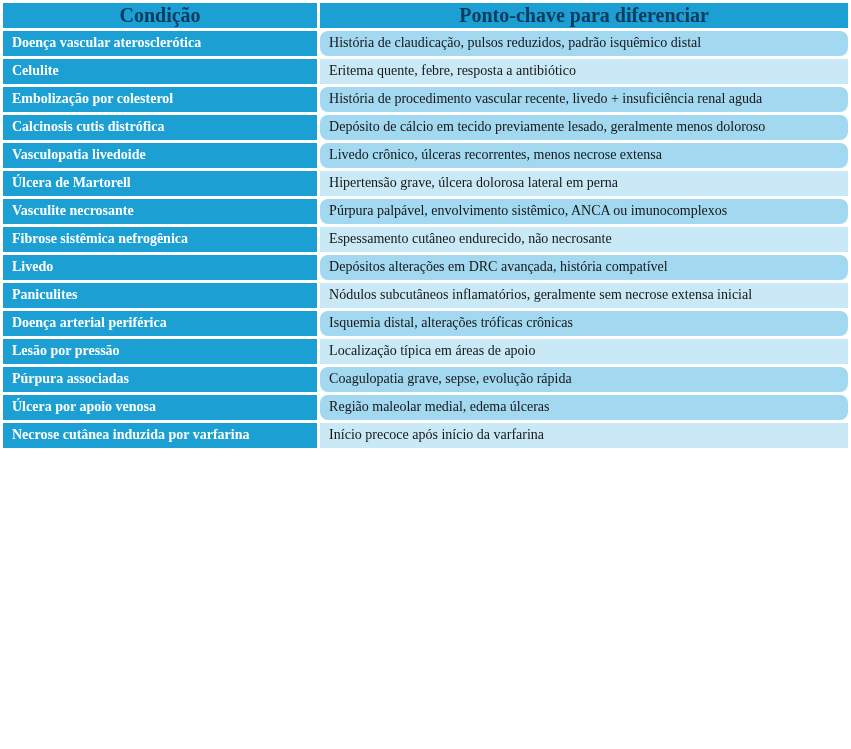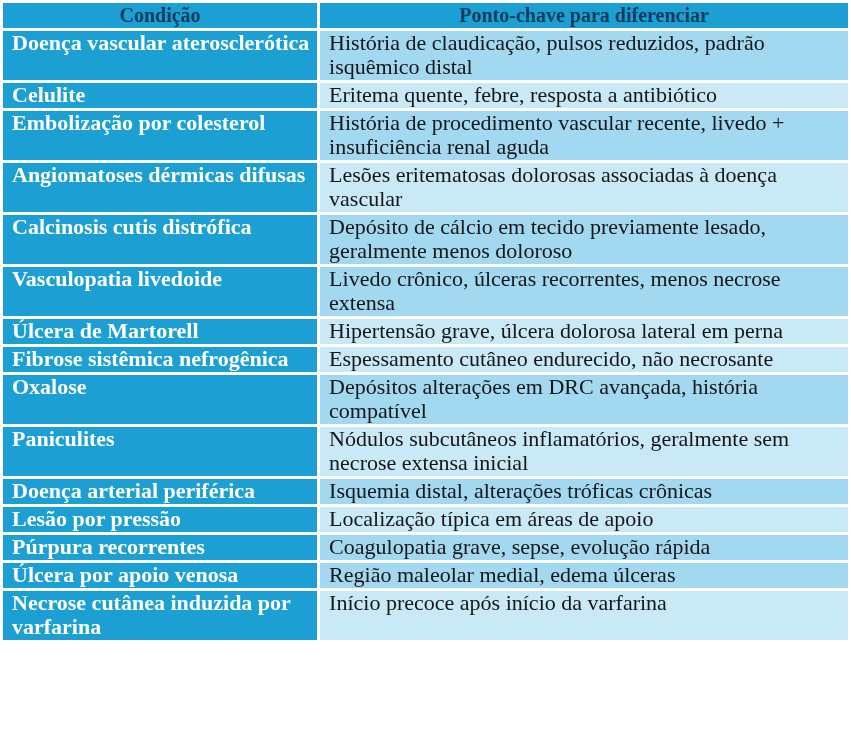--- a/index.html
+++ b/index.html
@@ -29,35 +29,35 @@
     color: var(--header-text);
     font-weight: bold;
     font-size: 20px;
     line-height: 23px;
     text-align: center;
     padding: 1px 4px;
     vertical-align: middle;
   }
   td {
     vertical-align: top;
-    font-size: 22px;
+    font-size: 14px;
     line-height: 24px;
     overflow: hidden;
   }
   td.cond {
     background: var(--base-blue);
     color: var(--condition-text);
     font-weight: bold;
     padding: 0px 6px 1px 9px;
   }
   td.keyp {
     color: var(--keypoint-text);
     padding: 0px 6px 1px 9px;
   }
-  tr.shade-a td.keyp { background: var(--row-medium); }
+  tr.shade-a td.keyp { background: var(--row-medium); border-radius: 8px; }
   tr.shade-b td.keyp { background: var(--row-light); }
 </style>
 </head>
 <body>
 
 <div class="canvas" style="--bg: #ffffff; --base-blue: #1ca0d4; --row-medium: #a2d8f0; --row-light: #cae9f7; --header-text: #0a3c60; --condition-text: #ffffff; --keypoint-text: #161616;">
   <table class="diff-table">
     <colgroup>
       <col class="c-cond">
       <col class="c-key">
@@ -74,58 +74,58 @@
     <td class="keyp">História de claudicação, pulsos reduzidos, padrão isquêmico distal</td>
   </tr>
         <tr class="shade-b">
     <td class="cond">Celulite</td>
     <td class="keyp">Eritema quente, febre, resposta a antibiótico</td>
   </tr>
         <tr class="shade-a">
     <td class="cond">Embolização por colesterol</td>
     <td class="keyp">História de procedimento vascular recente, livedo + insuficiência renal aguda</td>
   </tr>
-        <tr class="shade-b">
-    <td class="cond">Angiomatoses dérmicas difusas</td>
-    <td class="keyp">Lesões eritematosas dolorosas associadas à doença vascular</td>
-  </tr>
         <tr class="shade-a">
     <td class="cond">Calcinosis cutis distrófica</td>
     <td class="keyp">Depósito de cálcio em tecido previamente lesado, geralmente menos doloroso</td>
   </tr>
         <tr class="shade-a">
     <td class="cond">Vasculopatia livedoide</td>
     <td class="keyp">Livedo crônico, úlceras recorrentes, menos necrose extensa</td>
   </tr>
         <tr class="shade-b">
     <td class="cond">Úlcera de Martorell</td>
     <td class="keyp">Hipertensão grave, úlcera dolorosa lateral em perna</td>
   </tr>
+        <tr class="shade-a">
+    <td class="cond">Vasculite necrosante</td>
+    <td class="keyp">Púrpura palpável, envolvimento sistêmico, ANCA ou imunocomplexos</td>
+  </tr>
         <tr class="shade-b">
     <td class="cond">Fibrose sistêmica nefrogênica</td>
     <td class="keyp">Espessamento cutâneo endurecido, não necrosante</td>
   </tr>
         <tr class="shade-a">
-    <td class="cond">Oxalose</td>
+    <td class="cond">Livedo</td>
     <td class="keyp">Depósitos alterações em DRC avançada, história compatível</td>
   </tr>
         <tr class="shade-b">
     <td class="cond">Paniculites</td>
     <td class="keyp">Nódulos subcutâneos inflamatórios, geralmente sem necrose extensa inicial</td>
   </tr>
         <tr class="shade-a">
     <td class="cond">Doença arterial periférica</td>
     <td class="keyp">Isquemia distal, alterações tróficas crônicas</td>
   </tr>
         <tr class="shade-b">
     <td class="cond">Lesão por pressão</td>
     <td class="keyp">Localização típica em áreas de apoio</td>
   </tr>
         <tr class="shade-a">
-    <td class="cond">Púrpura recorrentes</td>
+    <td class="cond">Púrpura associadas</td>
     <td class="keyp">Coagulopatia grave, sepse, evolução rápida</td>
   </tr>
         <tr class="shade-a">
     <td class="cond">Úlcera por apoio venosa</td>
     <td class="keyp">Região maleolar medial, edema úlceras</td>
   </tr>
         <tr class="shade-b">
     <td class="cond">Necrose cutânea induzida por varfarina</td>
     <td class="keyp">Início precoce após início da varfarina</td>
   </tr>

